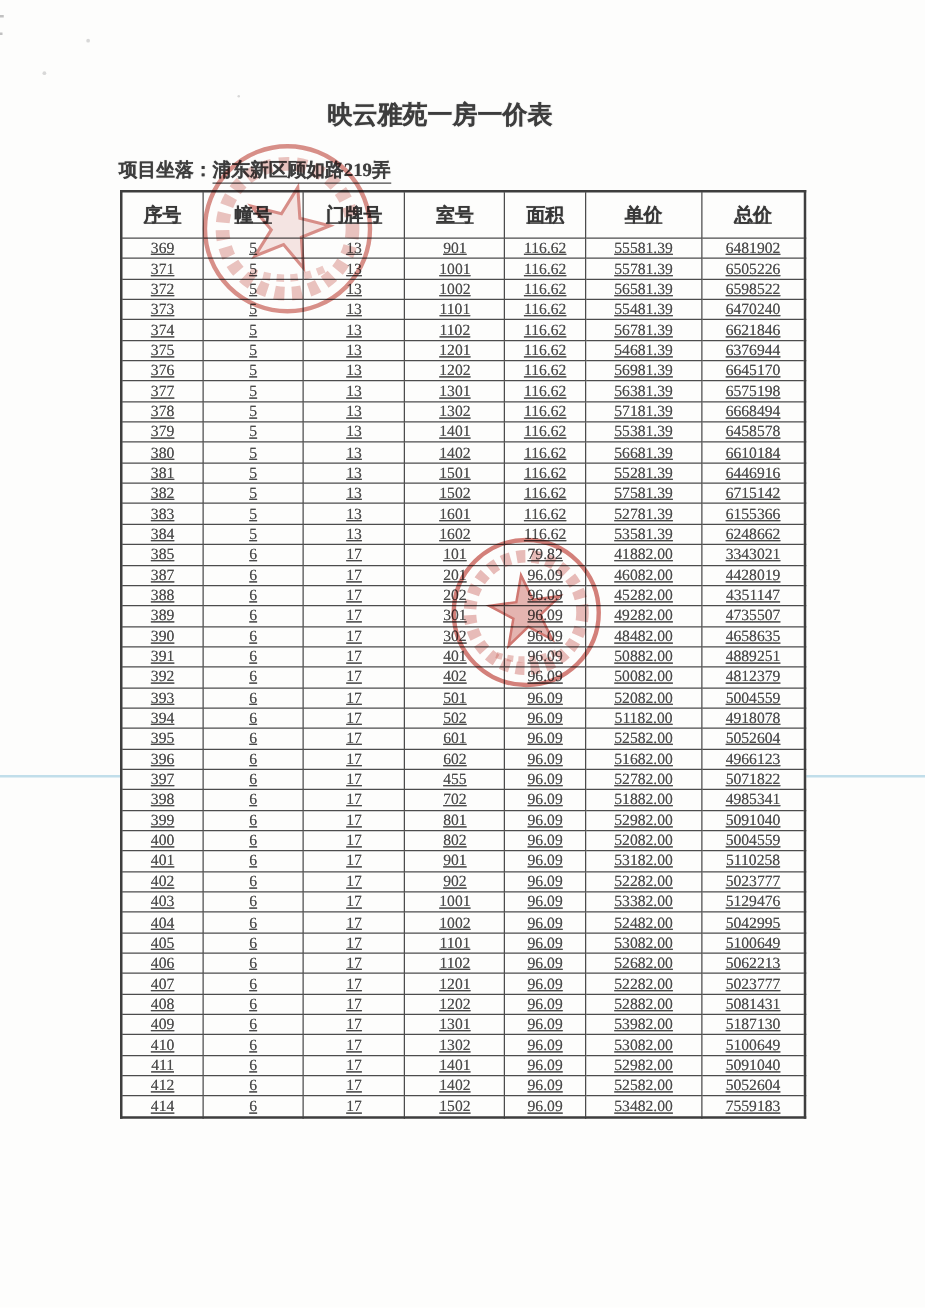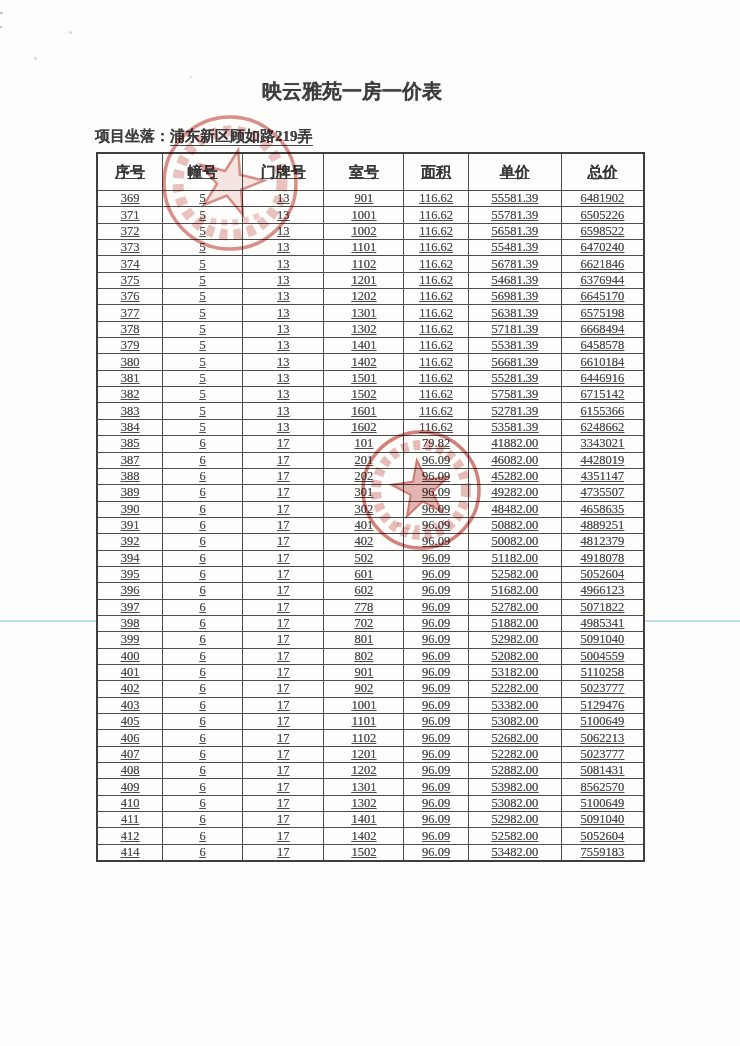--- a/index.html
+++ b/index.html
@@ -302,20 +302,29 @@
           <tr>
             <td>392</td>
             <td>6</td>
             <td>17</td>
             <td>402</td>
             <td>96.09</td>
             <td>50082.00</td>
             <td>4812379</td>
           </tr>
           <tr>
+            <td>393</td>
+            <td>6</td>
+            <td>17</td>
+            <td>501</td>
+            <td>96.09</td>
+            <td>52082.00</td>
+            <td>5004559</td>
+          </tr>
+          <tr>
             <td>394</td>
             <td>6</td>
             <td>17</td>
             <td>502</td>
             <td>96.09</td>
             <td>51182.00</td>
             <td>4918078</td>
           </tr>
           <tr>
             <td>395</td>
@@ -332,21 +341,21 @@
             <td>17</td>
             <td>602</td>
             <td>96.09</td>
             <td>51682.00</td>
             <td>4966123</td>
           </tr>
           <tr>
             <td>397</td>
             <td>6</td>
             <td>17</td>
-            <td>778</td>
+            <td>455</td>
             <td>96.09</td>
             <td>52782.00</td>
             <td>5071822</td>
           </tr>
           <tr>
             <td>398</td>
             <td>6</td>
             <td>17</td>
             <td>702</td>
             <td>96.09</td>
@@ -392,20 +401,29 @@
           <tr>
             <td>403</td>
             <td>6</td>
             <td>17</td>
             <td>1001</td>
             <td>96.09</td>
             <td>53382.00</td>
             <td>5129476</td>
           </tr>
           <tr>
+            <td>404</td>
+            <td>6</td>
+            <td>17</td>
+            <td>1002</td>
+            <td>96.09</td>
+            <td>52482.00</td>
+            <td>5042995</td>
+          </tr>
+          <tr>
             <td>405</td>
             <td>6</td>
             <td>17</td>
             <td>1101</td>
             <td>96.09</td>
             <td>53082.00</td>
             <td>5100649</td>
           </tr>
           <tr>
             <td>406</td>
@@ -434,21 +452,21 @@
             <td>52882.00</td>
             <td>5081431</td>
           </tr>
           <tr>
             <td>409</td>
             <td>6</td>
             <td>17</td>
             <td>1301</td>
             <td>96.09</td>
             <td>53982.00</td>
-            <td>8562570</td>
+            <td>5187130</td>
           </tr>
           <tr>
             <td>410</td>
             <td>6</td>
             <td>17</td>
             <td>1302</td>
             <td>96.09</td>
             <td>53082.00</td>
             <td>5100649</td>
           </tr>

